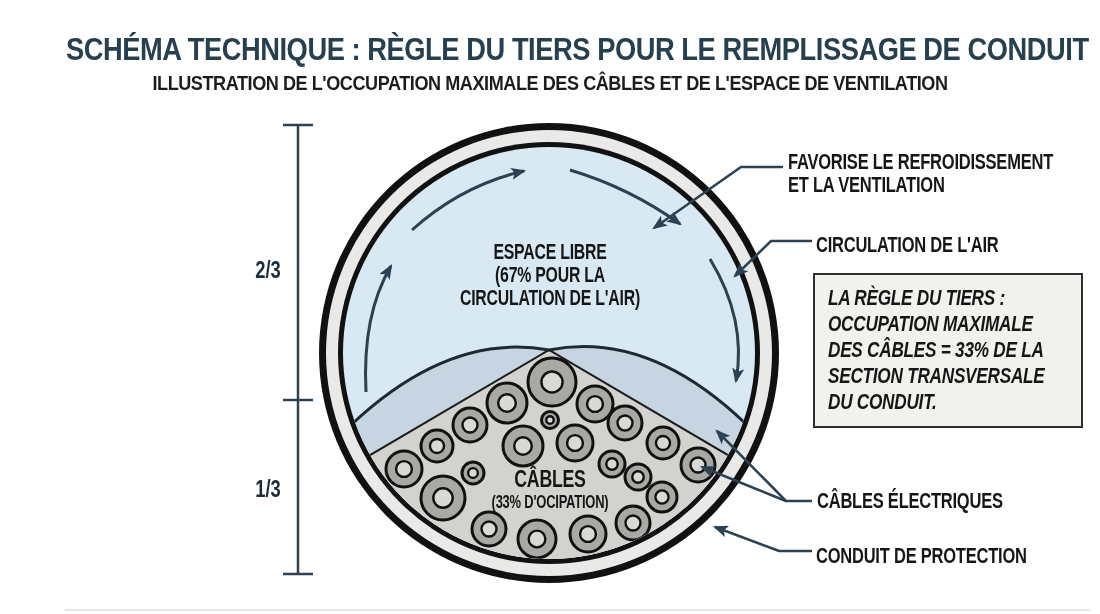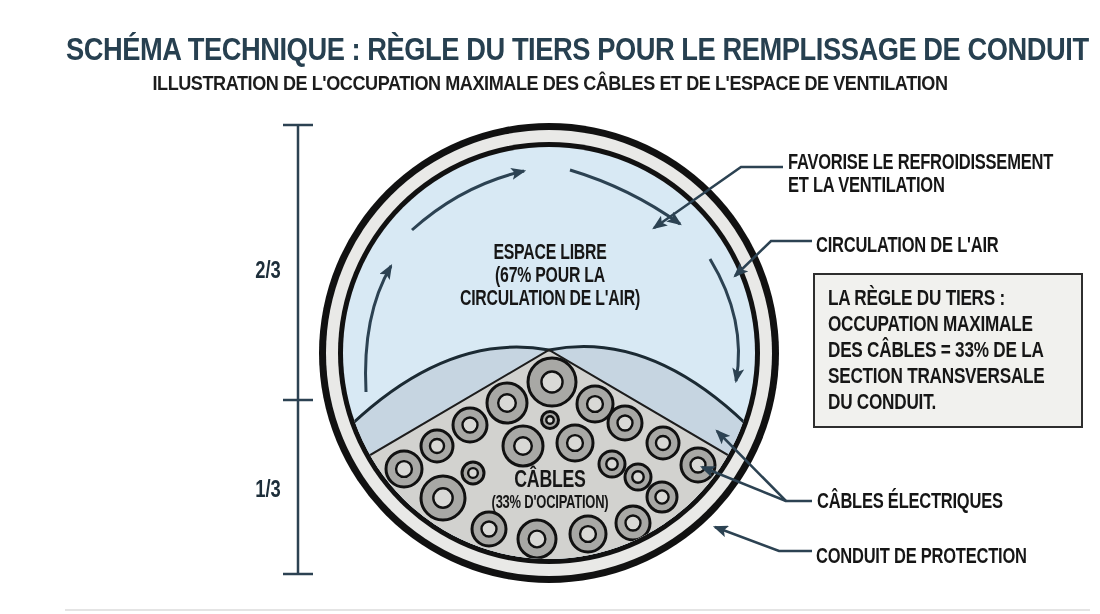--- a/index.html
+++ b/index.html
@@ -21,21 +21,21 @@
     transform:scaleX(0.86);transform-origin:50% 50%;letter-spacing:-0.5px;white-space:nowrap;}
   .ann{position:absolute;font-size:22px;font-weight:700;color:var(--text);
     line-height:23px;transform:scaleX(0.75);transform-origin:0 0;
     letter-spacing:-0.3px;white-space:nowrap;}
   .ann-cooling{left:788px;top:150px;}
   .ann-air{left:816px;top:233px;}
   .ann-cables{left:817px;top:489px;}
   .ann-conduit{left:816px;top:544px;}
   .rule-box{position:absolute;left:813px;top:273px;width:270px;height:155px;
     background:var(--box-bg);border:2px solid var(--box-border);
-    padding:10px 12px 0 13px;}
+    padding:10px 12px 0 13px;font-style:italic;}
   .rule-box .ln{font-size:22px;font-weight:700;color:var(--text);line-height:26px;
     transform:scaleX(0.78);transform-origin:0 0;letter-spacing:-0.3px;white-space:nowrap;}
   .svg-label{font-weight:700;fill:var(--text);letter-spacing:-0.3px;}
   .frac{font-weight:700;fill:#1d2e3a;}
 </style>
 </head>
 <body>
 
 <div class="page">
 

